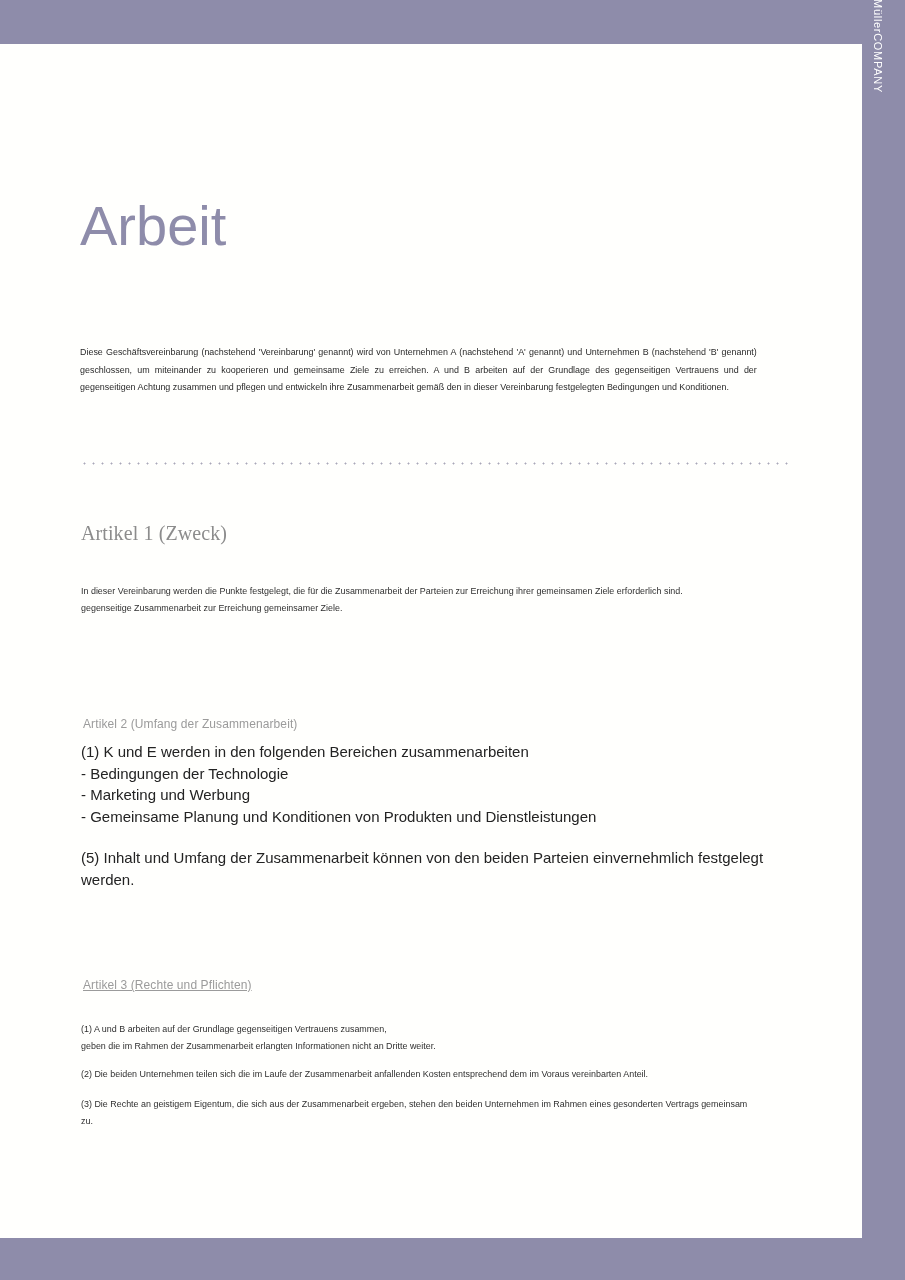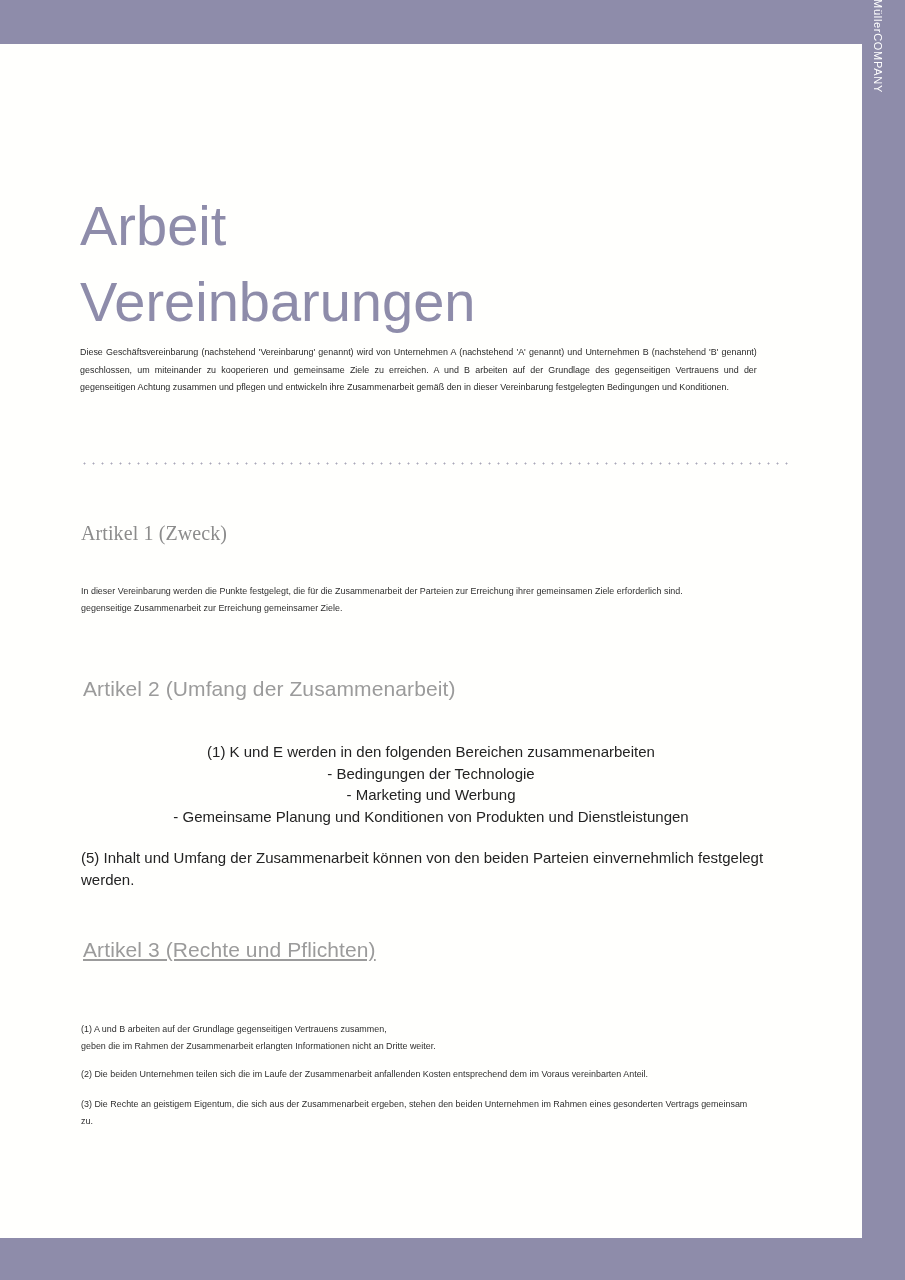--- a/index.html
+++ b/index.html
@@ -100,23 +100,24 @@
     left: 81px;
     color: #8c8c8c;
     font-size: 20px;
     font-weight: 400;
     letter-spacing: 0.1px;
   }
   .h-secondary {
     position: absolute;
     left: 83px;
     color: #9b9b9b;
-    font-size: 21px;
+    font-size: 12px;
     font-weight: 400;
     letter-spacing: 0.1px;
+    margin-top: 40px;
   }
 
   
   .body-small {
     position: absolute;
     left: 81px;
     width: 700px;
     color: #2f2f2f;
     font-size: 9.3px;
     line-height: 17px;
@@ -125,33 +126,32 @@
     transform-origin: left top;
   }
   .body-large {
     position: absolute;
     left: 81px;
     width: 700px;
     color: #232323;
     font-size: 15px;
     line-height: 21.5px;
   }
-  .body-large .row { display: block; text-align: center; }
+  .body-large .row { display: block; }
   .body-small .row { display: block; }
 </style>
 </head>
 <body>
 
 <div class="page-root">
 
   <div class="paper"></div>
 
   <div class="doc-title">
     <span class="line">Arbeit</span>
-    <span class="line">Vereinbarungen</span>
   </div>
 
   <div class="intro">Diese Geschäftsvereinbarung (nachstehend 'Vereinbarung' genannt) wird von Unternehmen A (nachstehend 'A' genannt) und Unternehmen B (nachstehend 'B' genannt) geschlossen, um miteinander zu kooperieren und gemeinsame Ziele zu erreichen. A und B arbeiten auf der Grundlage des gegenseitigen Vertrauens und der gegenseitigen Achtung zusammen und pflegen und entwickeln ihre Zusammenarbeit gemäß den in dieser Vereinbarung festgelegten Bedingungen und Konditionen.</div>
 
   <div class="divider"></div>
 
   <div class="h-primary" style="top:522px;font-family:Liberation Serif, serif;">Artikel 1 (Zweck)</div>
   <div class="body-small" style="top:583px;">
     <span class="row">In dieser Vereinbarung werden die Punkte festgelegt, die für die Zusammenarbeit der Parteien zur Erreichung ihrer gemeinsamen Ziele erforderlich sind.</span>
     <span class="row">gegenseitige Zusammenarbeit zur Erreichung gemeinsamer Ziele.</span>

